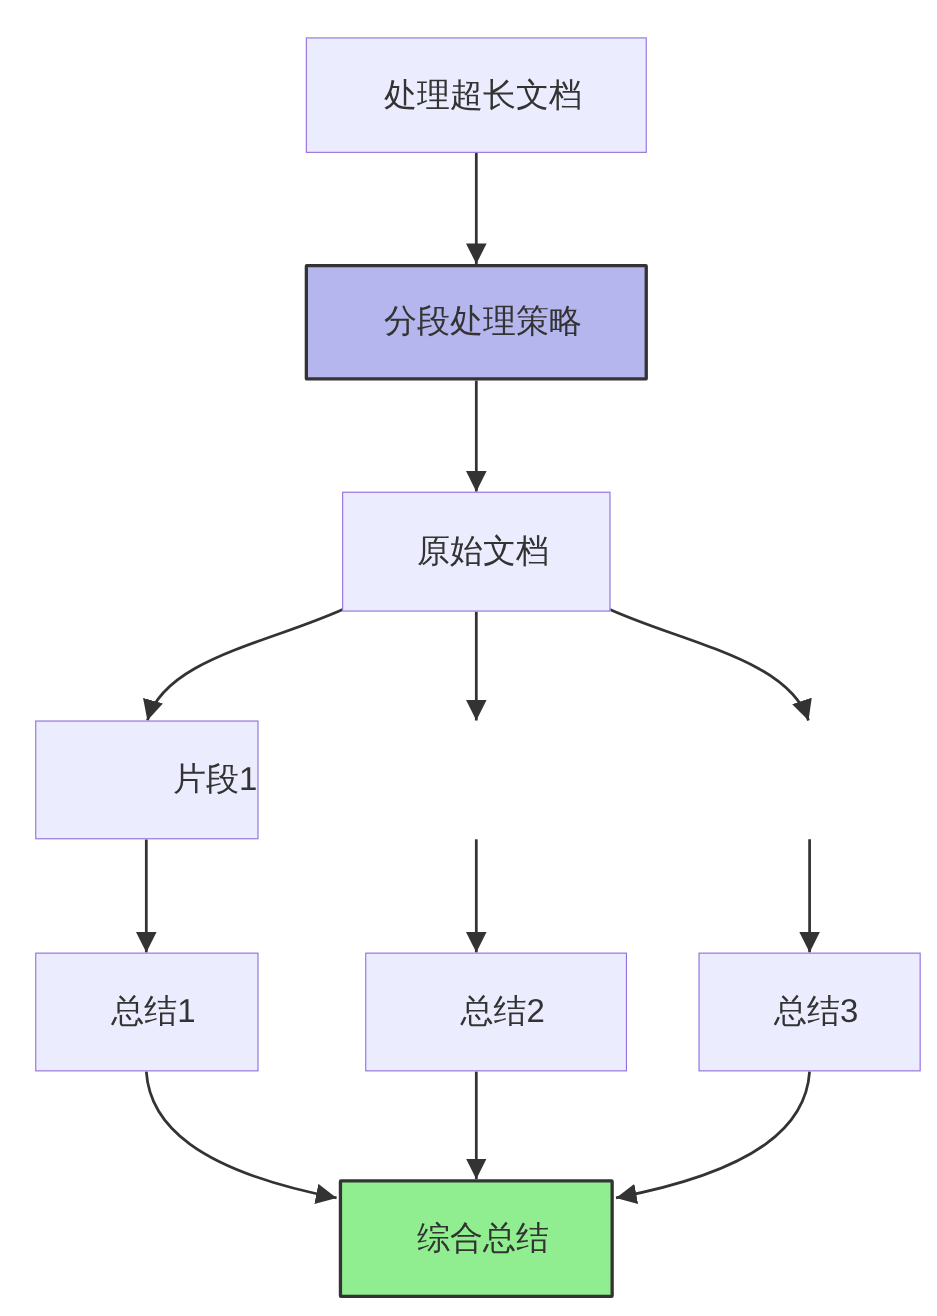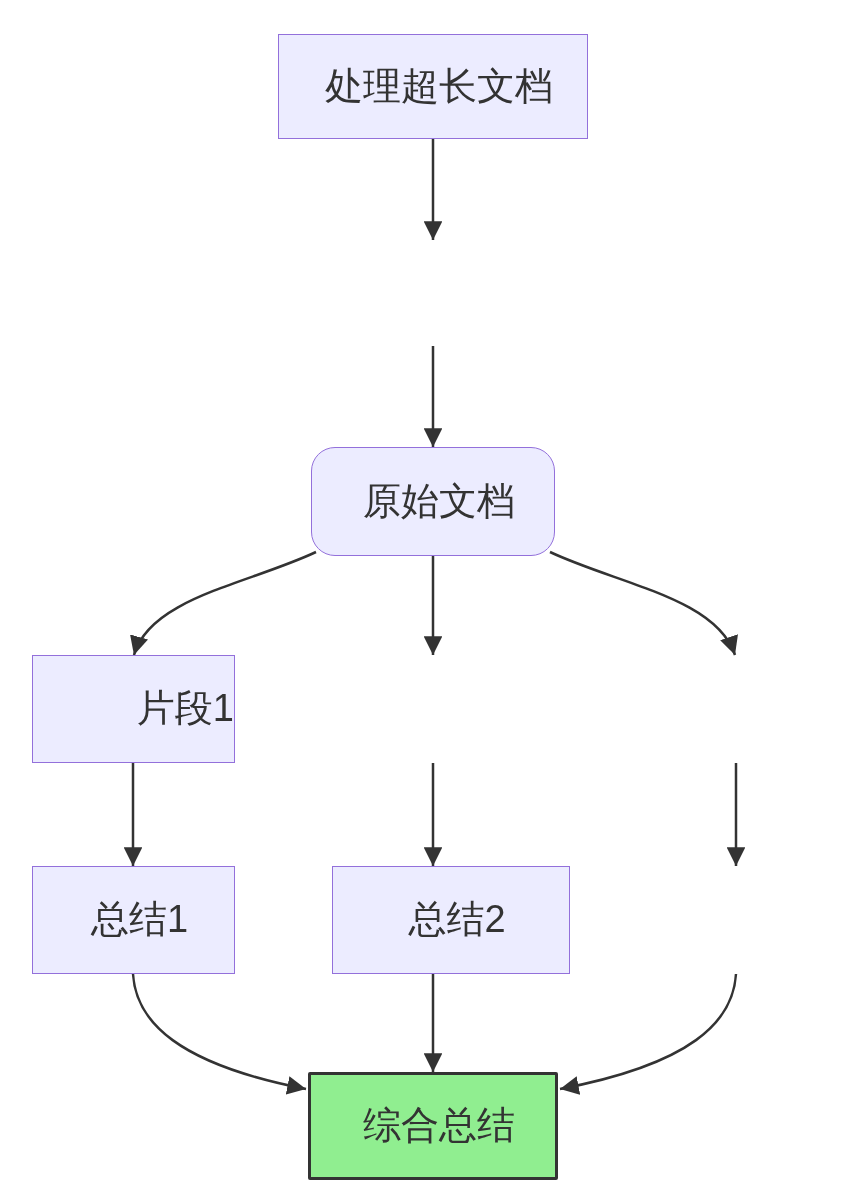--- a/index.html
+++ b/index.html
@@ -17,40 +17,40 @@
 
   .node {
     position: absolute;
     box-sizing: border-box;
     display: flex;
     align-items: center;
     justify-content: center;
     background: var(--node-fill, #ECECFF);
     border: 1.5px solid var(--node-border, #9370DB);
     color: var(--text, #333333);
-    font-size: 38px;
+    font-size: 30px;
     line-height: 1.2;
     white-space: nowrap;
     padding-left: 12px;
   }
   .node--emphasis {
     background: var(--strategy-fill, #B6B6EE);
     border: 3px solid var(--dark-border, #333333);
     border-radius: 2px;
   }
   .node--final {
     background: var(--final-fill, #90EE90);
     border: 3px solid var(--dark-border, #333333);
     border-radius: 2px;
     align-items: center;
   }
 
   #n-process   { left: 278px; top: 34px;   width: 310px; height: 105px; }
   #n-strategy  { left: 277px; top: 240px;  width: 312px; height: 106px; }
-  #n-original  { left: 311px; top: 447px;  width: 244px; height: 109px; border-radius: 24px; }
+  #n-original  { left: 311px; top: 447px;  width: 244px; height: 109px; }
   #n-frag1     { left: 32px;  top: 655px;  width: 203px; height: 108px; justify-content: flex-end; }
   #n-frag2     { left: 332px; top: 655px;  width: 202px; height: 108px; }
   #n-frag3     { left: 635px; top: 655px;  width: 202px; height: 108px; }
   #n-sum1      { left: 32px;  top: 866px;  width: 203px; height: 108px; }
   #n-sum2      { left: 332px; top: 866px;  width: 238px; height: 108px; }
   #n-sum3      { left: 635px; top: 866px;  width: 202px; height: 108px; }
   #n-final     { left: 308px; top: 1072px; width: 250px; height: 108px; }
 </style>
 </head>
 <body>
@@ -74,37 +74,43 @@
     <path class="edge" d="M736 763 L736 866" marker-end="url(#arrow)"></path>
     <path class="edge" d="M133 974 C136 1022 178 1064 306 1089" marker-end="url(#arrow)"></path>
     <path class="edge" d="M433 974 L433 1072" marker-end="url(#arrow)"></path>
     <path class="edge" d="M736 974 C733 1022 691 1064 560 1089" marker-end="url(#arrow)"></path>
   </svg>
 
   <div class="node" id="n-process">
     <span class="node-label">处理超长文档</span>
   </div>
 
+  <div class="node node--emphasis" id="n-strategy">
+    <span class="node-label">分段处理策略</span>
+  </div>
 
   <div class="node" id="n-original">
     <span class="node-label">原始文档</span>
   </div>
 
   <div class="node" id="n-frag1">
     <span class="node-label">片段1</span>
   </div>
 
 
 
   <div class="node" id="n-sum1">
     <span class="node-label">总结1</span>
   </div>
 
   <div class="node" id="n-sum2">
     <span class="node-label">总结2</span>
   </div>
 
+  <div class="node" id="n-sum3">
+    <span class="node-label">总结3</span>
+  </div>
 
   <div class="node node--final" id="n-final">
     <span class="node-label">综合总结</span>
   </div>
 
 </div>
 
 </body></html>

